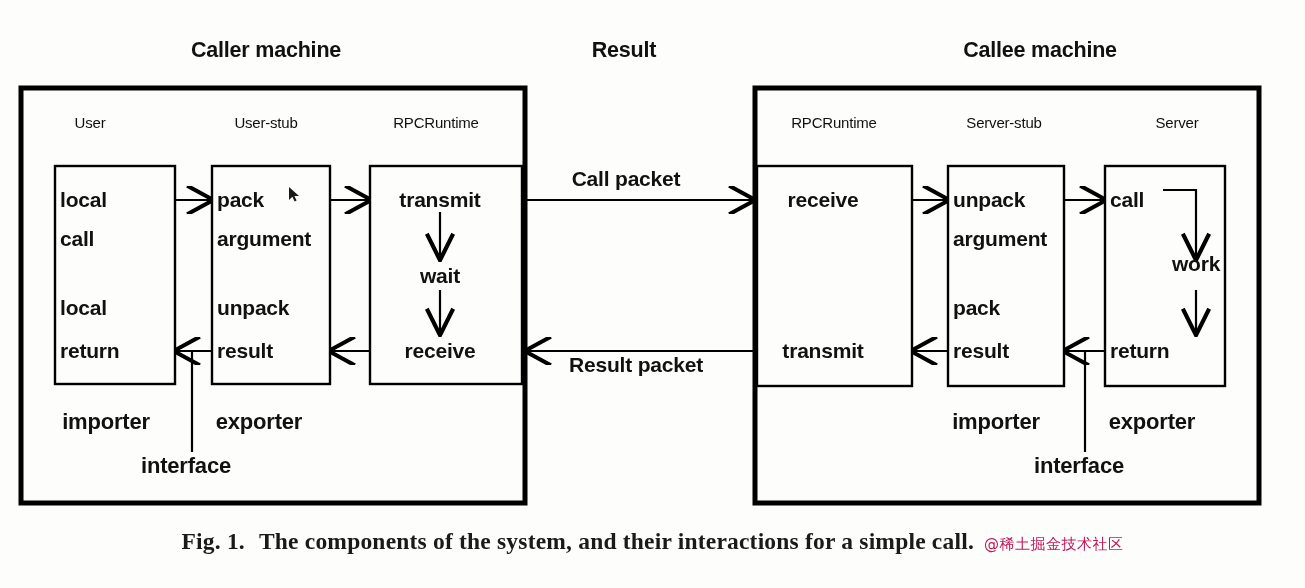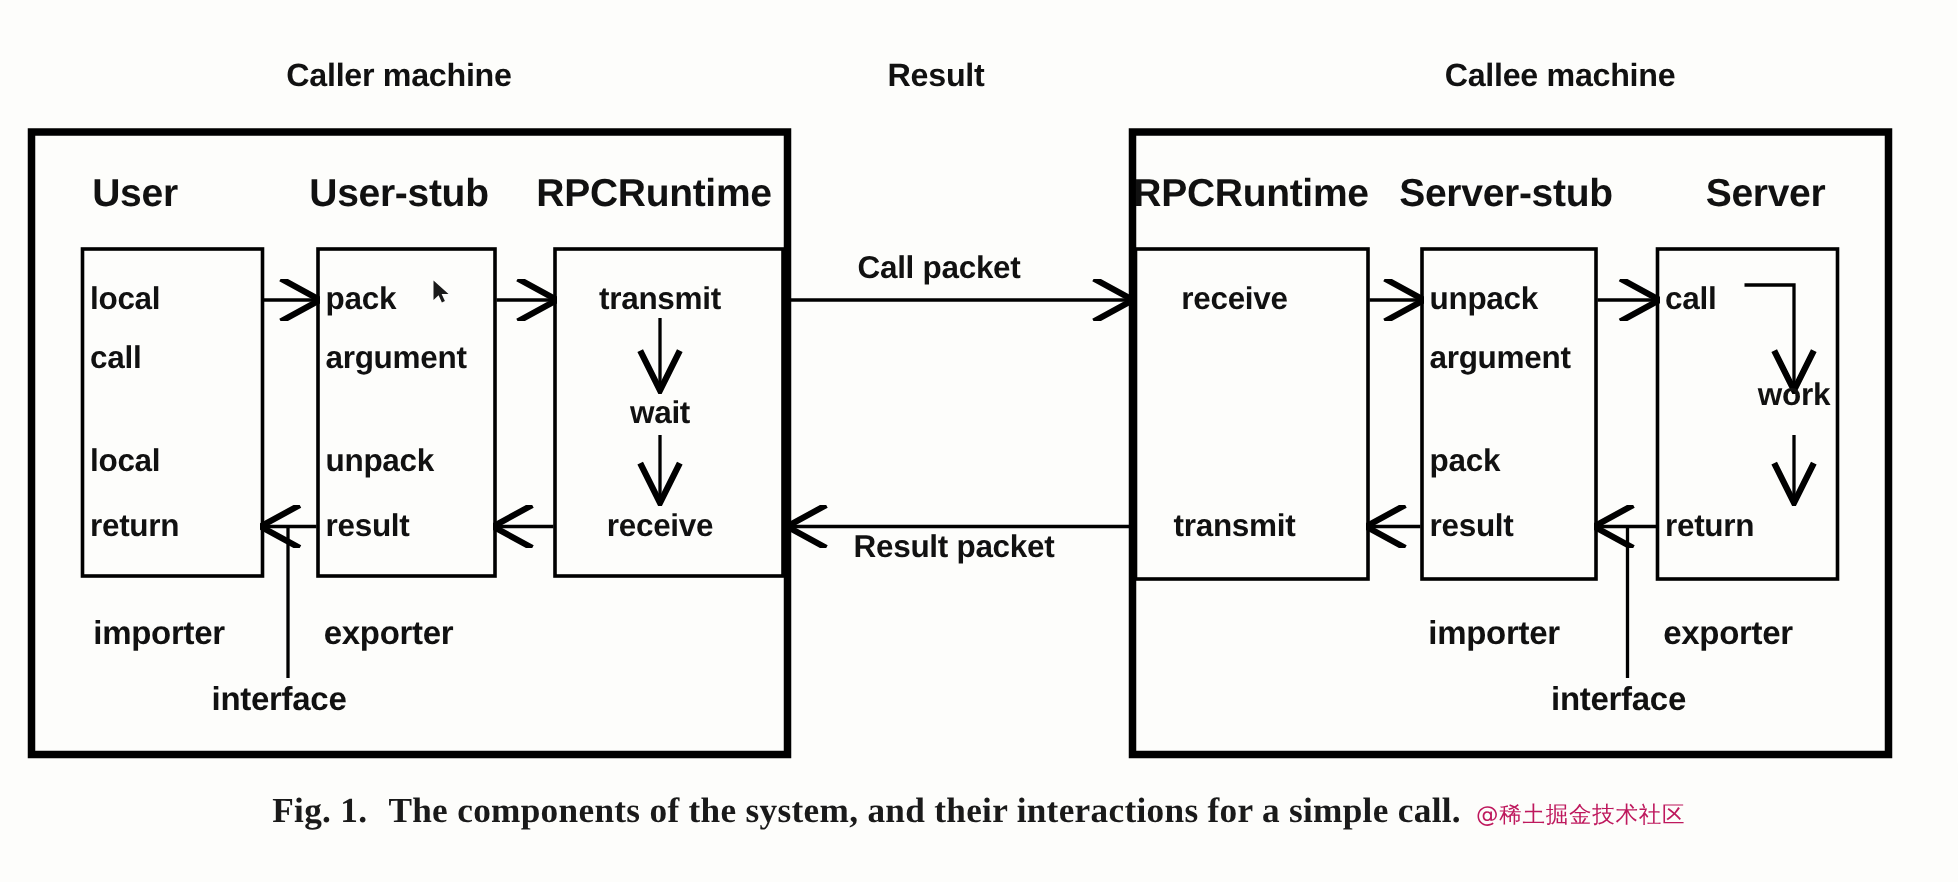--- a/index.html
+++ b/index.html
@@ -40,22 +40,22 @@
   }
   .lbl.center {
     transform: translateX(-50%);
     text-align: center;
   }
   .machine-title {
     font-size: 21.5px;
     font-weight: 600;
   }
   .col-title {
-    font-size: 26px;
-    font-weight: 700;
+    font-size: 15px;
+    font-weight: 400;
   }
   .cell-text {
     font-size: 21px;
     font-weight: 600;
   }
   .packet-label {
     font-size: 21px;
     font-weight: 600;
   }
   .edge-label {

